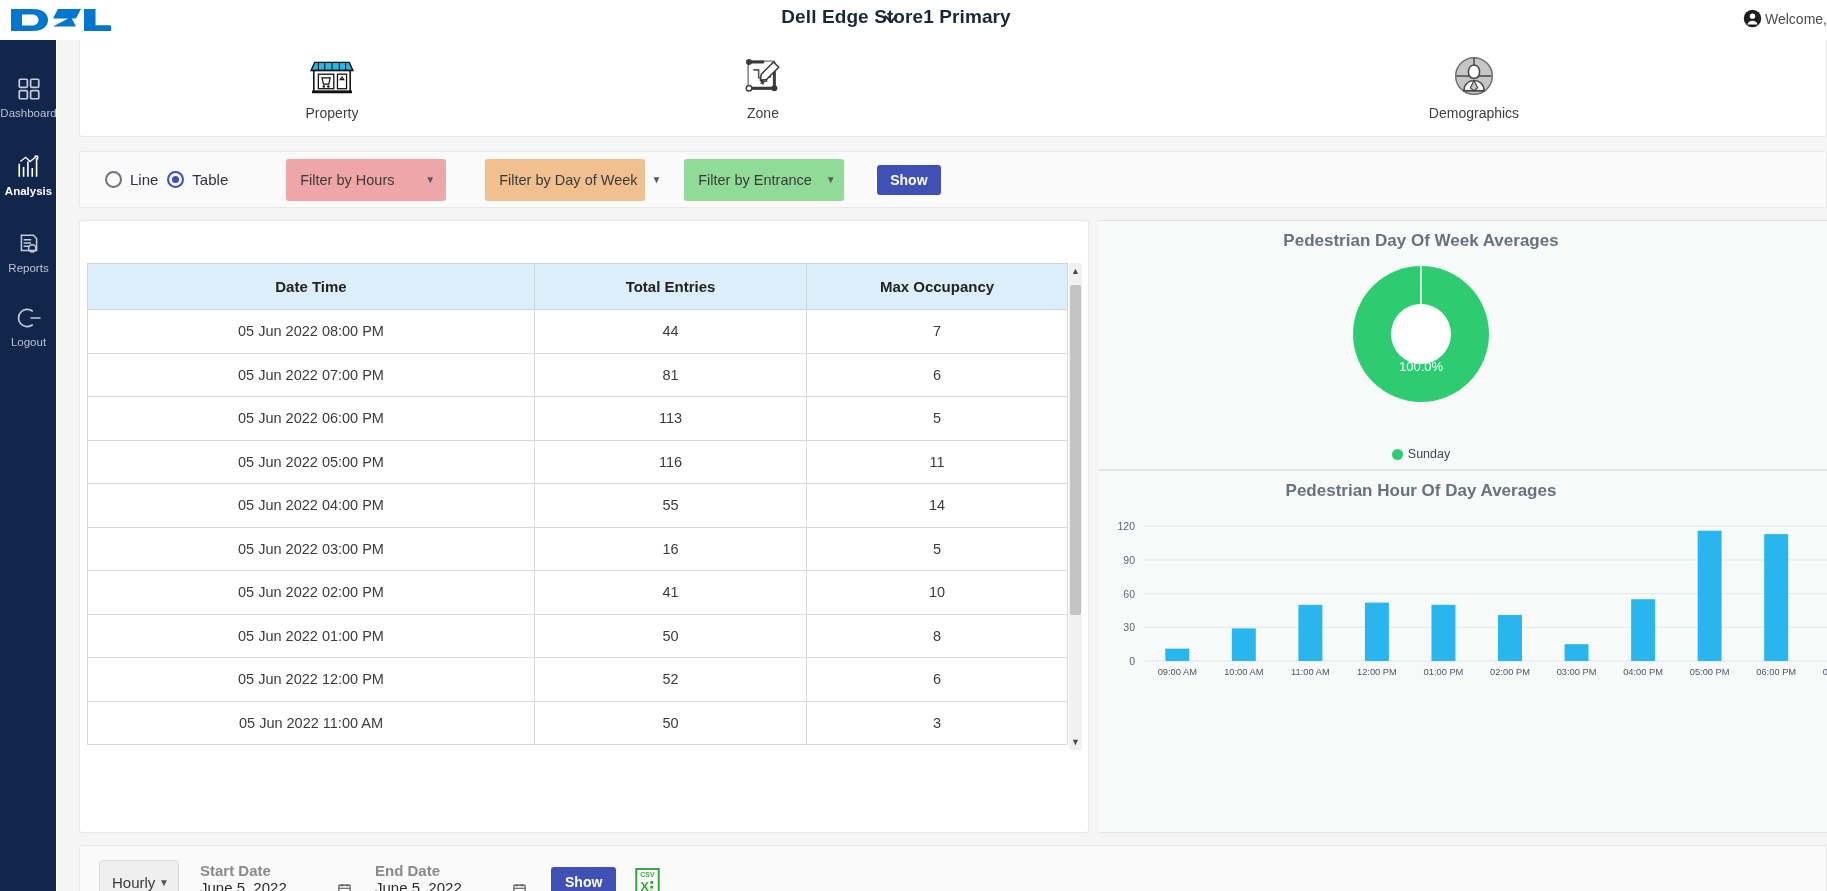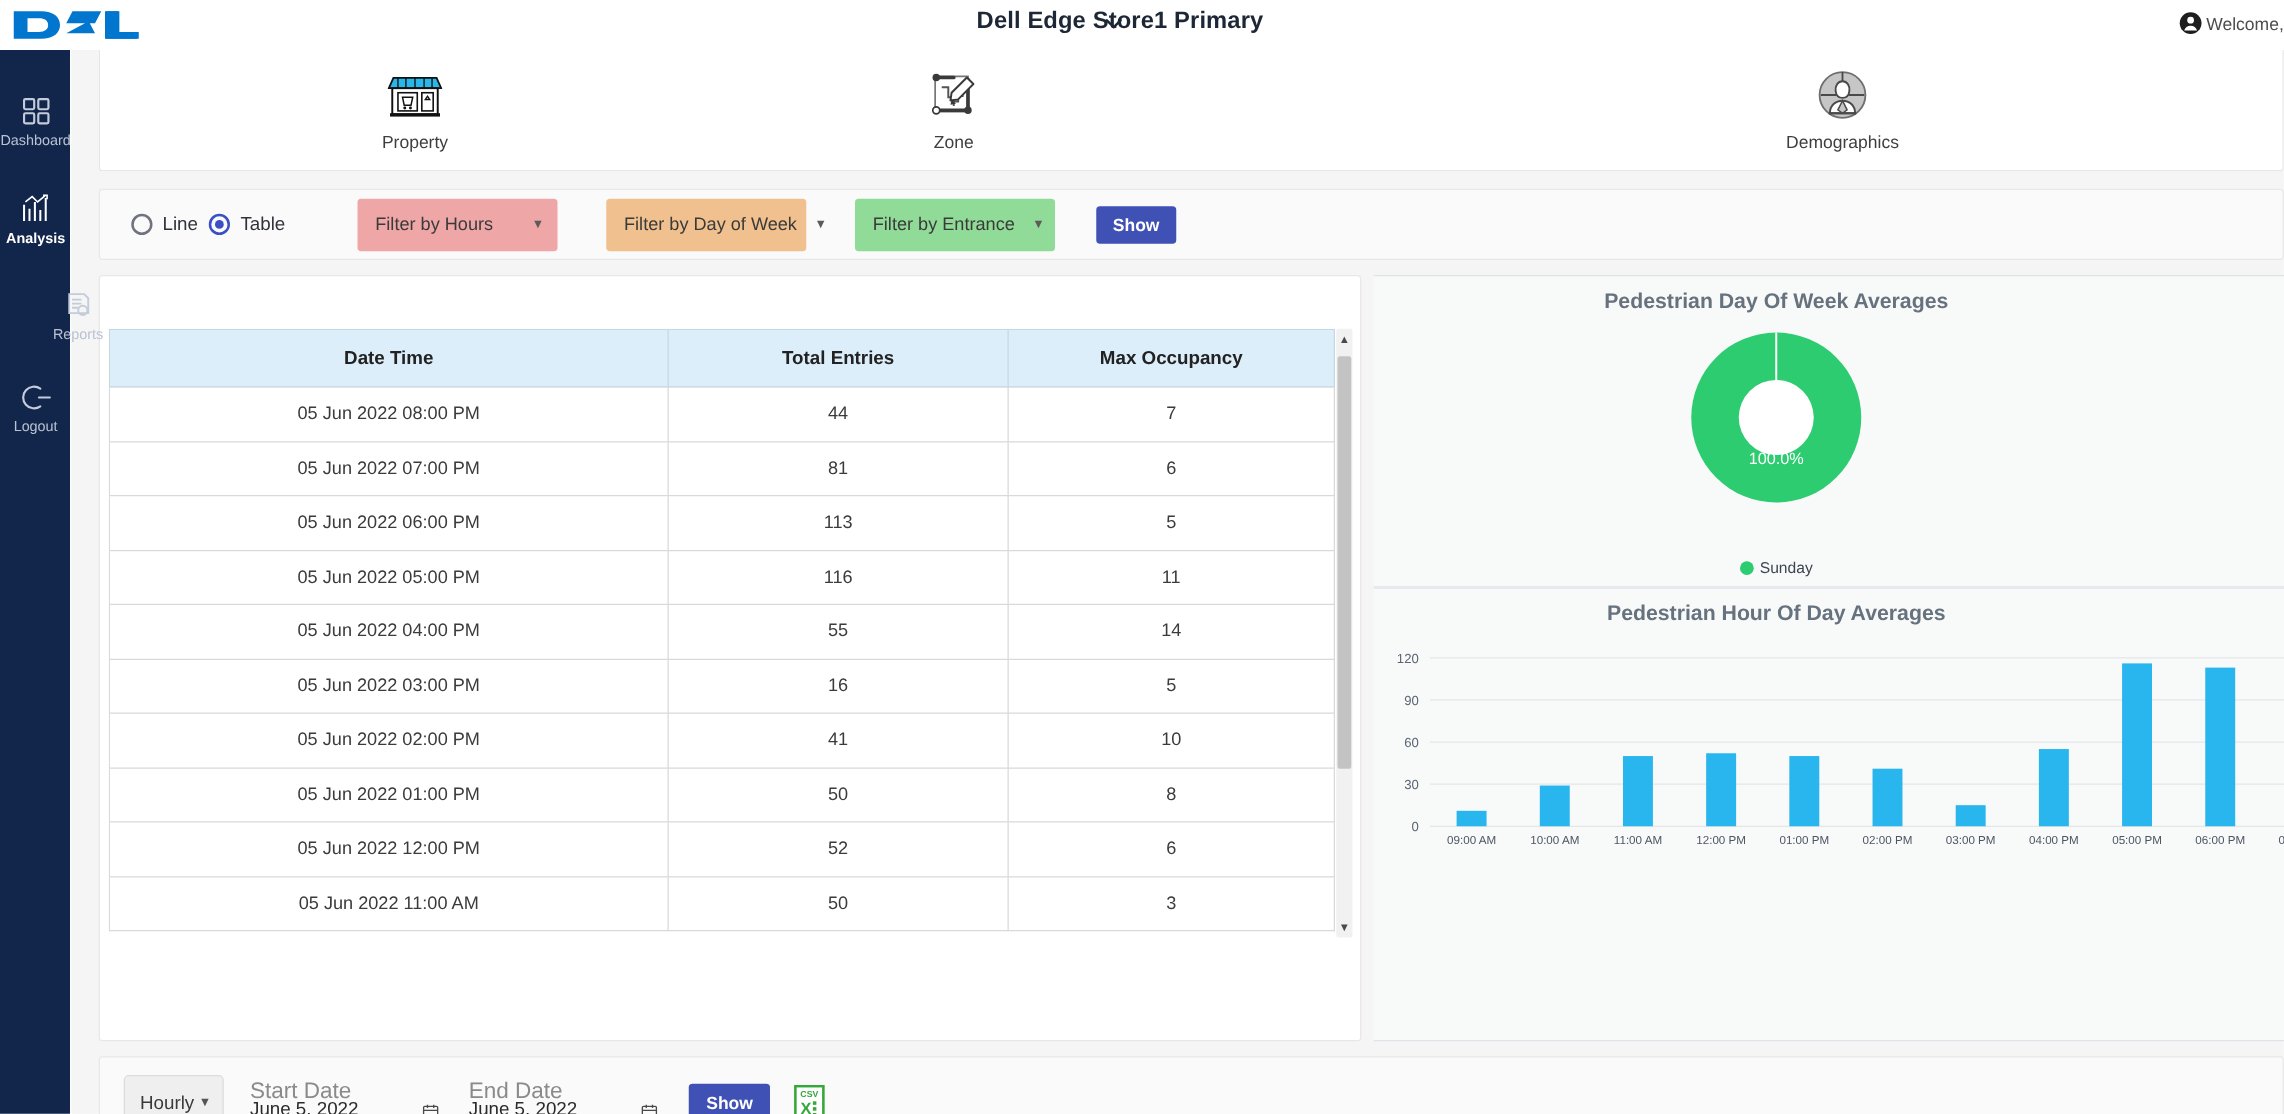--- a/index.html
+++ b/index.html
@@ -42,21 +42,21 @@
   .side-item {
     width: 57px; padding: 12px 0 6px; text-align: center; cursor: pointer;
     color: #b9c2d2; font-size: 11.5px;
   }
   .side-item.active { color: #ffffff; font-weight: bold; }
   .side-item .ico {
     display: block; margin: 0 auto 5px; width: 26px; height: 26px;
   }
   .side-item.s1 { margin-top: 24px; }
   .side-item.s2 { margin-top: 17px; }
-  .side-item.s3 { margin-top: 16px; margin-left: 34px; }
+  .side-item.s3 { margin-top: 16px; }
   .side-item.s4 { margin-top: 13px; }
 
   
   .main { position: absolute; left: 57px; top: 40px; width: 1770px; height: 851px;
           background: #f5f5f5; }
 
   .cardbar {
     position: absolute; left: 22px; top: 0px; width: 1748px; height: 97px;
     background: #ffffff; border: 1px solid #e6e6e6; border-top: none;
     border-radius: 0 0 3px 3px;
@@ -164,21 +164,21 @@
   }
   .gran {
     margin-left: 19px; width: 80px; height: 44px; background: #efefef;
     border: 1px solid #dcdcdc; border-radius: 4px; display: flex;
     align-items: center; justify-content: space-between; padding: 0 9px 0 12px;
     font-size: 15px; color: #3a3a3a; cursor: pointer;
   }
   .gran .arw { font-size: 10px; color: #555; }
   .dfield { margin-left: 21px; width: 154px; position: relative;
             border-bottom: 1px solid #9b9b9b; height: 40px; cursor: pointer; }
-  .dfield .dlabel { font-size: 18px; color: #8a8a8a; position: absolute; top: 0; left: 0; }
+  .dfield .dlabel { font-size: 15px; color: #8a8a8a; position: absolute; top: 0; left: 0; font-weight: bold; }
   .dfield .dval { font-size: 15px; color: #2b2b2b; position: absolute; bottom: 5px; left: 0; }
   .dfield .cal { position: absolute; right: 2px; bottom: 4px; width: 15px; height: 15px; }
   .show2 {
     margin-left: 22px; background: #3f51b5; color: #fff; border: none;
     height: 31px; padding: 0 14px; border-radius: 3px; font-size: 14px;
     font-weight: bold; cursor: pointer; font-family: inherit;
   }
   .csvbtn { margin-left: 19px; width: 25px; height: 28px; cursor: pointer; }
 </style>
 </head>

